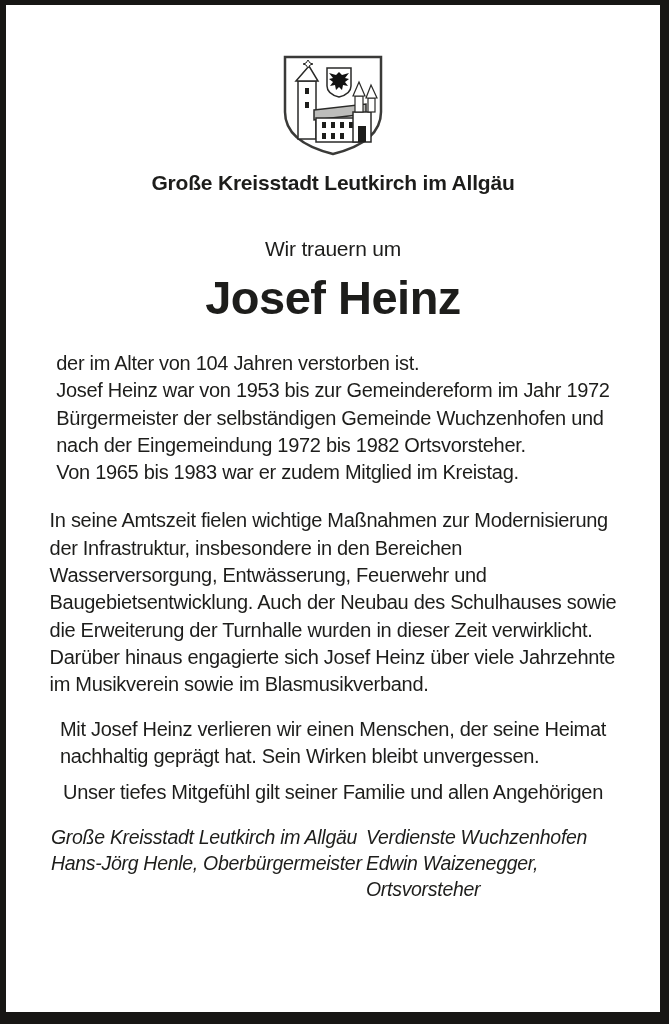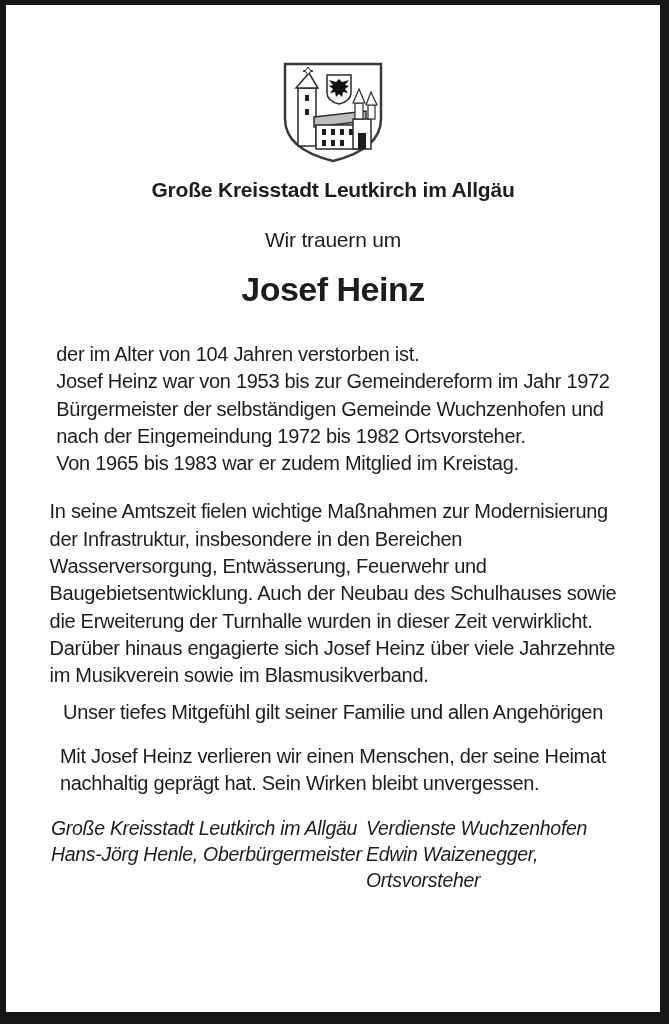--- a/index.html
+++ b/index.html
@@ -17,21 +17,21 @@
     border-color: #171614;
     border-width: 5px 9px 12px 6px;
     font-family: "Liberation Sans", "DejaVu Sans", sans-serif;
     color: #1d1d1b;
     overflow: hidden;
   }
   .inner {
     box-sizing: border-box;
     width: 100%;
     height: 100%;
-    padding: 16px 12px;
+    padding: 9px 12px;
     display: flex;
     flex-direction: column;
     align-items: center;
   }
   .crest-wrap {
     margin-top: 40px;
     width: 118px;
     height: 104px;
     display: flex;
     align-items: center;
@@ -40,29 +40,29 @@
   }
   .municipality {
     margin-top: 13px;
     font-size: 21px;
     line-height: 24px;
     font-weight: bold;
     letter-spacing: -0.2px;
     text-align: center;
   }
   .intro {
-    margin-top: 26px;
+    margin-top: 42px;
     font-size: 21px;
     line-height: 24px;
     text-align: center;
     letter-spacing: -0.2px;
   }
   .deceased-name {
     margin-top: 12px;
-    font-size: 34px;
+    font-size: 47px;
     line-height: 50px;
     font-weight: bold;
     letter-spacing: -0.5px;
     text-align: center;
   }
   .para {
     white-space: pre-line;
     font-size: 20px;
     line-height: 27.3px;
     letter-spacing: -0.3px;
@@ -145,24 +145,24 @@
 
 
     <div class="para para-3">In seine Amtszeit fielen wichtige Maßnahmen zur Modernisierung
 der Infrastruktur, insbesondere in den Bereichen
 Wasserversorgung, Entwässerung, Feuerwehr und
 Baugebietsentwicklung. Auch der Neubau des Schulhauses sowie
 die Erweiterung der Turnhalle wurden in dieser Zeit verwirklicht.
 Darüber hinaus engagierte sich Josef Heinz über viele Jahrzehnte
 im Musikverein sowie im Blasmusikverband.</div>
 
-    <div class="para para-5">Unser tiefes Mitgefühl gilt seiner Familie und allen Angehörigen</div>
-
     <div class="para para-4">Mit Josef Heinz verlieren wir einen Menschen, der seine Heimat
 nachhaltig geprägt hat. Sein Wirken bleibt unvergessen.</div>
+
+    <div class="para para-5">Unser tiefes Mitgefühl gilt seiner Familie und allen Angehörigen</div>
 
     <div class="signatures">
       <div class="sig-col sig-col-left">
         <div>Große Kreisstadt Leutkirch im Allgäu</div>
         <div>Hans-Jörg Henle, Oberbürgermeister</div>
       </div>
       <div class="sig-col sig-col-right">
         <div>Verdienste Wuchzenhofen</div>
         <div>Edwin Waizenegger, Ortsvorsteher</div>
       </div>

